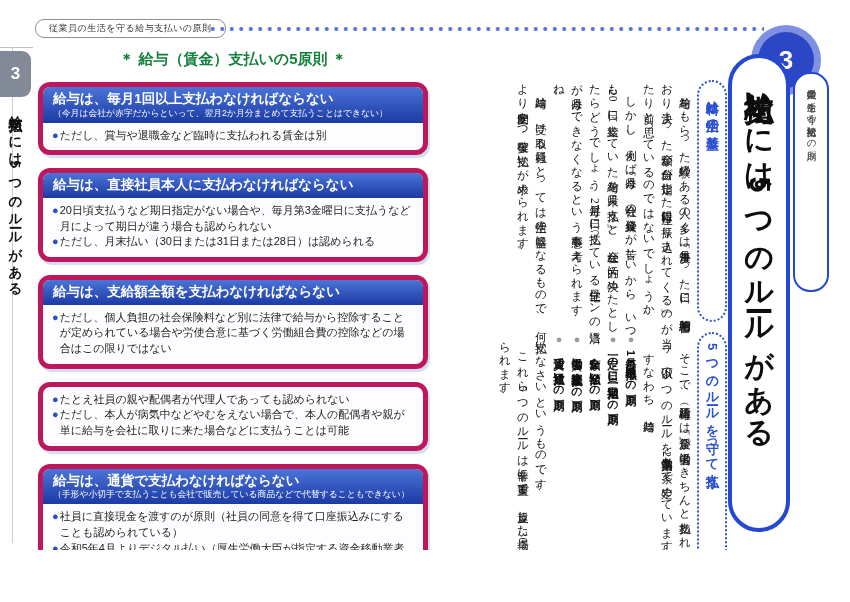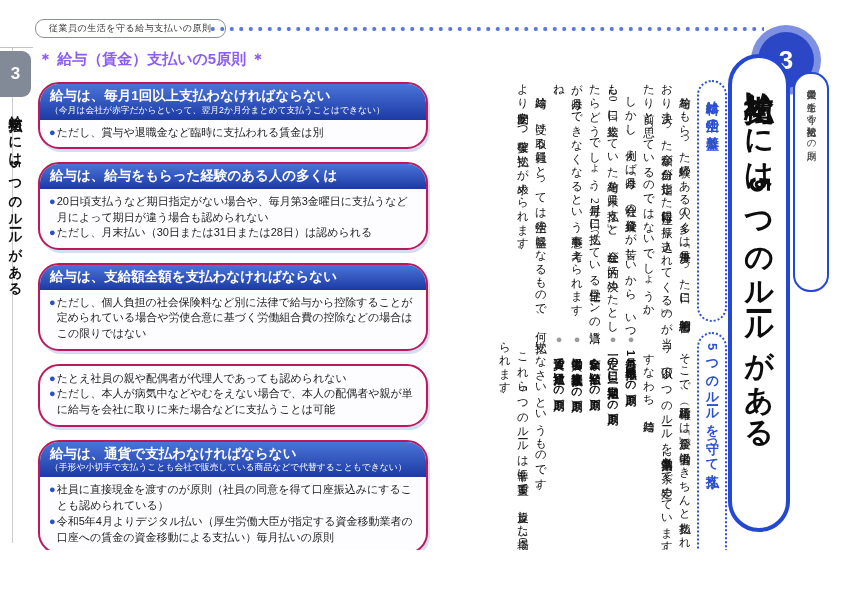--- a/index.html
+++ b/index.html
@@ -17,22 +17,22 @@
   .edge-hline{position:absolute;left:0;top:47px;width:33px;height:1px;background:#c2c2c2;}
   .edge-vline{position:absolute;left:12px;top:47px;width:1px;height:496px;background:#cccccc;}
   .chapter-tab{position:absolute;left:0;top:51px;width:31px;height:46px;background:#838a97;
                border-radius:0 9px 9px 0;color:#fff;font-weight:bold;font-size:17px;
                display:flex;align-items:center;justify-content:center;}
   .side-title{position:absolute;left:6px;top:104px;writing-mode:vertical-rl;
               font-size:13.5px;font-weight:bold;color:#111;letter-spacing:1.5px;}
 
   
   .left-col{position:absolute;left:38px;top:50px;width:390px;}
-  .page-title{color:#8b5cf6;font-weight:bold;font-size:15px;text-align:left;margin:0 0 13px 0;}
-  .rulebox{border:2px solid #be185d;border-radius:21px;background:#fdfdff;margin-bottom:13px;
+  .page-title{color:#15803d;font-weight:bold;font-size:15px;text-align:center;margin:0 0 13px 0;}
+  .rulebox{border:5px solid #be185d;border-radius:12px;background:#fdfdff;margin-bottom:13px;
            box-shadow:2px 3px 0 rgba(160,180,225,.45);overflow:hidden;}
   .rulebox-head{background:linear-gradient(180deg,#4a74d8 0%,#1c3aa4 100%);color:#fff;
                 padding:3px 10px 4px 10px;}
   .rulebox-title{font-size:13.5px;font-weight:bold;line-height:1.3;}
   .rulebox-sub{font-size:8.8px;line-height:1.25;margin-top:0;}
   .rulebox-body{padding:5px 9px 7px 9px;}
   .bullet{display:flex;font-size:11px;line-height:1.43;color:#1c1c1c;}
   .bullet .dot{color:#2a50c8;flex:none;margin-right:1px;font-size:11px;}
 
   
@@ -100,21 +100,21 @@
       <div class="rulebox-body">
         <div class="bullet">
           <span class="dot">●</span>
           <span>ただし、賞与や退職金など臨時に支払われる賃金は別</span>
         </div>
       </div>
     </div>
 
     <div class="rulebox">
       <div class="rulebox-head">
-        <div class="rulebox-title">給与は、給与をもらった経験のある人の多くは</div>
+        <div class="rulebox-title">給与は、直接社員本人に支払わなければならない</div>
       </div>
       <div class="rulebox-body">
         <div class="bullet">
           <span class="dot">●</span>
           <span>20日頃支払うなど期日指定がない場合や、毎月第3金曜日に支払うなど月によって期日が違う場合も認められない</span>
         </div>
         <div class="bullet">
           <span class="dot">●</span>
           <span>ただし、月末払い（30日または31日または28日）は認められる</span>
         </div>

